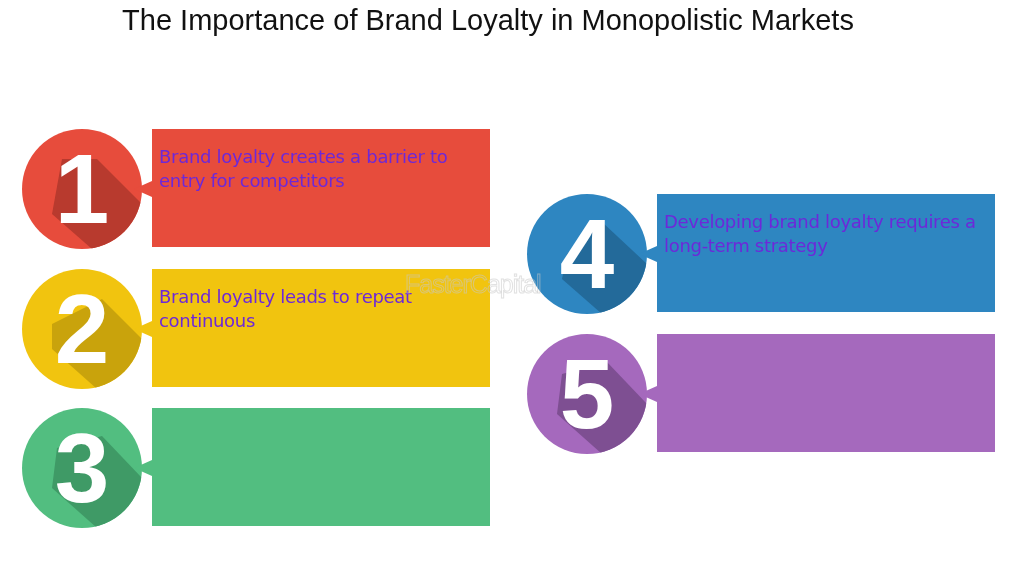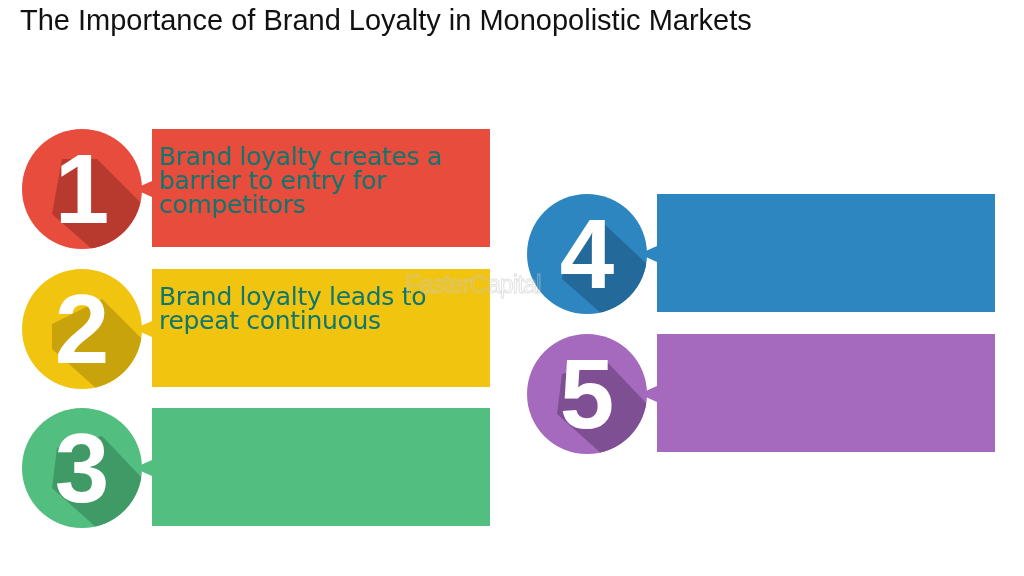--- a/index.html
+++ b/index.html
@@ -1,24 +1,24 @@
 <!DOCTYPE html>
 <html><head>
 <meta charset="utf-8">
 <style>
   html, body { margin:0; padding:0; }
   body { width:1024px; height:576px; background:#ffffff; position:relative; overflow:hidden; font-family:"DejaVu Sans", sans-serif; }
-  .title { position:absolute; left:0; width:976px; top:4px; font-family:"Liberation Sans", sans-serif; font-size:29px; color:#111; letter-spacing:0px;padding-left:20px; }
+  .title { position:absolute; left:0; width:976px; top:4px; text-align:center; font-family:"Liberation Sans", sans-serif; font-size:29px; color:#111; letter-spacing:0px; }
   .item { position:absolute; width:475px; height:120px; }
   .circle { position:absolute; left:0; top:0; width:120px; height:120px; border-radius:50%; overflow:hidden; }
   .shadow { position:absolute; left:0; top:0; width:120px; height:120px; }
   .num { position:absolute; left:0; top:0; width:120px; height:120px; line-height:120px; text-align:center; font-family:"Liberation Sans", sans-serif; font-weight:bold; font-size:98px; color:#fff; }
   .pointer { position:absolute; left:112px; top:52px; width:0; height:0; border-top:8px solid transparent; border-bottom:8px solid transparent; }
   .box { position:absolute; left:130px; top:0; width:338px; height:118px; }
-  .text { position:absolute; left:137px; top:16px; width:330px; font-family:"DejaVu Sans", sans-serif; font-size:25px; line-height:24px; color:#0f766e; letter-spacing:-0.3px; }
+  .text { position:absolute; left:137px; top:16px; width:330px; font-family:"DejaVu Sans", sans-serif; font-size:18px; line-height:24px; color:#6d28d9; letter-spacing:-0.3px; }
   .watermark { position:absolute; left:405px; top:270px; font-family:"Liberation Sans", sans-serif; font-size:25px; color:rgba(255,255,255,0.0); -webkit-text-stroke:1px rgba(200,200,200,0.55); letter-spacing:-1px; }
 </style>
 </head>
 <body>
 
 <div class="title">The Importance of Brand Loyalty in Monopolistic Markets</div>
 
 <div class="item" style="left:22px; top:129px;">
   <div class="circle" style="background:#E74C3C;">
     <svg class="shadow" viewBox="0 0 120 120">
@@ -56,20 +56,21 @@
 
 <div class="item" style="left:527px; top:194px;">
   <div class="circle" style="background:#2E86C1;">
     <svg class="shadow" viewBox="0 0 120 120">
         <polygon points="40,60 75,28 120,70 120,120 75,120 35,85" fill="#236A9A"></polygon>
       </svg>
     <div class="num">4</div>
   </div>
   <div class="pointer" style="border-right:18px solid #2E86C1;"></div>
   <div class="box" style="background:#2E86C1;"></div>
+  <div class="text">Developing brand loyalty requires a long-term strategy</div>
 </div>
 
 <div class="item" style="left:527px; top:334px;">
   <div class="circle" style="background:#A569BD;">
     <svg class="shadow" viewBox="0 0 120 120">
         <polygon points="35,40 80,28 120,70 120,120 75,120 30,80" fill="#7E4F92"></polygon>
       </svg>
     <div class="num">5</div>
   </div>
   <div class="pointer" style="border-right:18px solid #A569BD;"></div>

